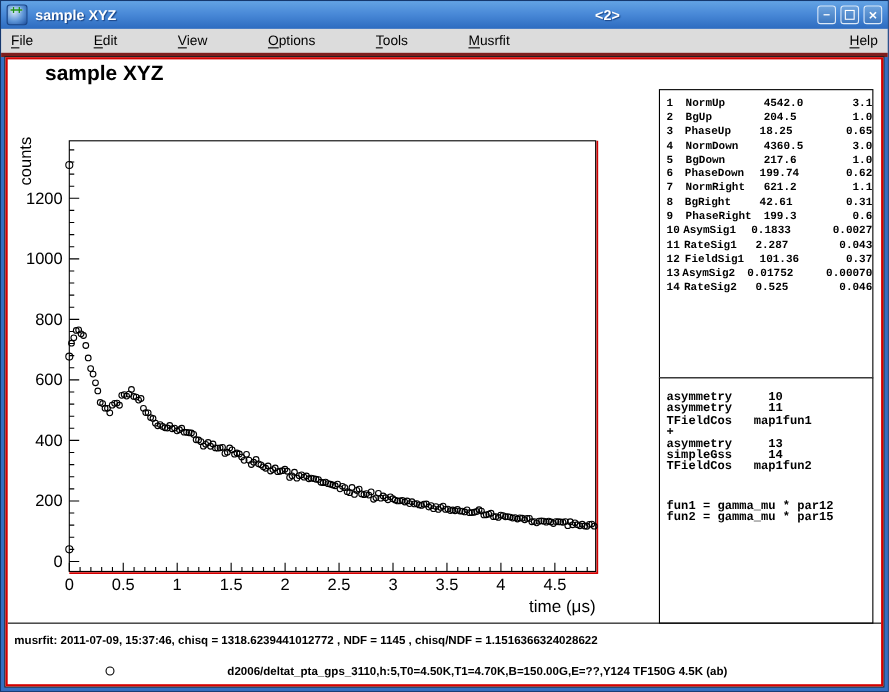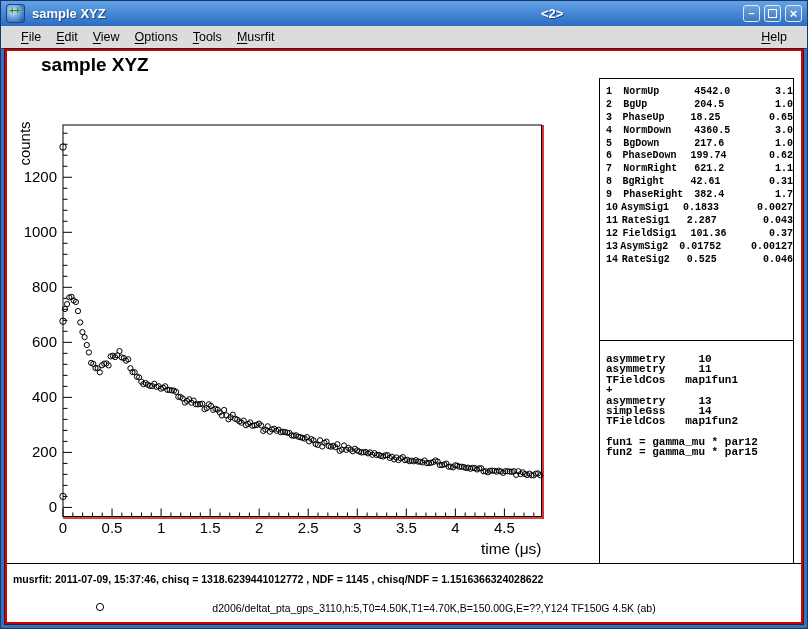--- a/index.html
+++ b/index.html
@@ -30,22 +30,22 @@
   .winbtn{
     width:17px;height:17px;box-sizing:border-box;border:1px solid #dce9f8;border-radius:3px;
     background:linear-gradient(#6ea3dd,#3f79c0);color:#fff;font-weight:bold;
     display:flex;align-items:center;justify-content:center;font-size:11px;line-height:1;
     cursor:default;
   }
   .winbtn.max span{display:block;width:7px;height:7px;border:1.5px solid #fff;}
   .winbtn.close{font-size:13px;}
   
   .menubar{
-    height:22px;flex:0 0 22px;background:#dcdcdc;border-bottom:1px solid #7f1d1d;
-    display:flex;align-items:center;padding:0 20px;font-size:12.5px;color:#000;
+    height:22px;flex:0 0 22px;background:#dcdcdc;border-bottom:4px solid #7f1d1d;
+    display:flex;align-items:center;padding:0 9px;font-size:12.5px;color:#000;gap:40px;
   }
   .menu-item{margin-right:15px;}
   .menu-item.help{margin:0 0 0 auto;}
   .menu-item u{text-underline-offset:2px;}
   
   .content{flex:1;padding:0 4px 4px;background:#3570c2;}
   .canvas{
     position:relative;width:100%;height:100%;box-sizing:border-box;
     background:#fff;border:2px solid #d40000;box-shadow:0 0 0 1px #222;
     overflow:hidden;
@@ -66,29 +66,29 @@
   .param-row{display:flex;height:12.9px;line-height:12.5px;white-space:pre;}
   .param-row .idx{width:18px;}
   .param-row .pname{width:74px;}
   .param-row .pval{width:55px;}
   .param-row .perr{flex:1;margin-left:28px;}
   .theory-box{top:289px;height:224px;padding:13px 0 0 6px;font-size:11px;line-height:10.4px;}
   .theory-line{display:flex;white-space:pre;}
   .theory-line .t1{width:10ch;}
   .theory-line .t2{width:6ch;text-align:right;}
   .theory-line .t3{width:7ch;text-align:left;}
-  .theory-funs{margin-top:10px;}
+  .theory-funs{margin-top:26px;}
   
   .separator{position:absolute;left:0;top:512px;width:100%;height:1px;background:#000;}
   .fit-info{position:absolute;left:6px;top:522px;font-size:10.5px;font-weight:bold;color:#000;}
   .legend-row{position:absolute;left:0;top:548px;width:100%;height:20px;}
   .legend-marker{position:absolute;left:88px;top:3px;width:10px;height:10px;}
   .legend-text{
     position:absolute;left:90px;right:30px;top:3px;text-align:center;
-    font-size:10.5px;font-weight:normal;color:#000;
+    font-size:10.5px;font-weight:bold;color:#000;
   }
 </style>
 </head>
 <body>
 
 <div class="window">
 
   <div class="titlebar">
     <div class="app-icon">
         <span>++</span>
@@ -458,25 +458,25 @@
 
       <div class="param-box" id="parambox">
           <div class="param-row"><span class="idx">1</span><span class="pname">NormUp</span><span class="pval">4542.0</span><span class="perr">3.1</span></div>
           <div class="param-row"><span class="idx">2</span><span class="pname">BgUp</span><span class="pval">204.5</span><span class="perr">1.0</span></div>
           <div class="param-row"><span class="idx">3</span><span class="pname">PhaseUp</span><span class="pval">18.25</span><span class="perr">0.65</span></div>
           <div class="param-row"><span class="idx">4</span><span class="pname">NormDown</span><span class="pval">4360.5</span><span class="perr">3.0</span></div>
           <div class="param-row"><span class="idx">5</span><span class="pname">BgDown</span><span class="pval">217.6</span><span class="perr">1.0</span></div>
           <div class="param-row"><span class="idx">6</span><span class="pname">PhaseDown</span><span class="pval">199.74</span><span class="perr">0.62</span></div>
           <div class="param-row"><span class="idx">7</span><span class="pname">NormRight</span><span class="pval">621.2</span><span class="perr">1.1</span></div>
           <div class="param-row"><span class="idx">8</span><span class="pname">BgRight</span><span class="pval">42.61</span><span class="perr">0.31</span></div>
-          <div class="param-row"><span class="idx">9</span><span class="pname">PhaseRight</span><span class="pval">382.4</span><span class="perr">1.7</span></div>
+          <div class="param-row"><span class="idx">9</span><span class="pname">PhaseRight</span><span class="pval">199.3</span><span class="perr">0.6</span></div>
           <div class="param-row"><span class="idx">10</span><span class="pname">AsymSig1</span><span class="pval">0.1833</span><span class="perr">0.0027</span></div>
           <div class="param-row"><span class="idx">11</span><span class="pname">RateSig1</span><span class="pval">2.287</span><span class="perr">0.043</span></div>
           <div class="param-row"><span class="idx">12</span><span class="pname">FieldSig1</span><span class="pval">101.36</span><span class="perr">0.37</span></div>
-          <div class="param-row"><span class="idx">13</span><span class="pname">AsymSig2</span><span class="pval">0.01752</span><span class="perr">0.00127</span></div>
+          <div class="param-row"><span class="idx">13</span><span class="pname">AsymSig2</span><span class="pval">0.01752</span><span class="perr">0.00070</span></div>
           <div class="param-row"><span class="idx">14</span><span class="pname">RateSig2</span><span class="pval">0.525</span><span class="perr">0.046</span></div>
         </div>
 
       <div class="theory-box" id="theorybox">
           <div class="theory-line"><span class="t1">asymmetry</span><span class="t2">10</span><span class="t3"></span></div>
           <div class="theory-line"><span class="t1">asymmetry</span><span class="t2">11</span><span class="t3"></span></div>
           <div class="theory-line"><span class="t1">TFieldCos</span><span class="t2">map1</span><span class="t3">fun1</span></div>
           <div class="theory-line"><span class="t1">+</span><span class="t2"></span><span class="t3"></span></div>
           <div class="theory-line"><span class="t1">asymmetry</span><span class="t2">13</span><span class="t3"></span></div>
           <div class="theory-line"><span class="t1">simpleGss</span><span class="t2">14</span><span class="t3"></span></div>

